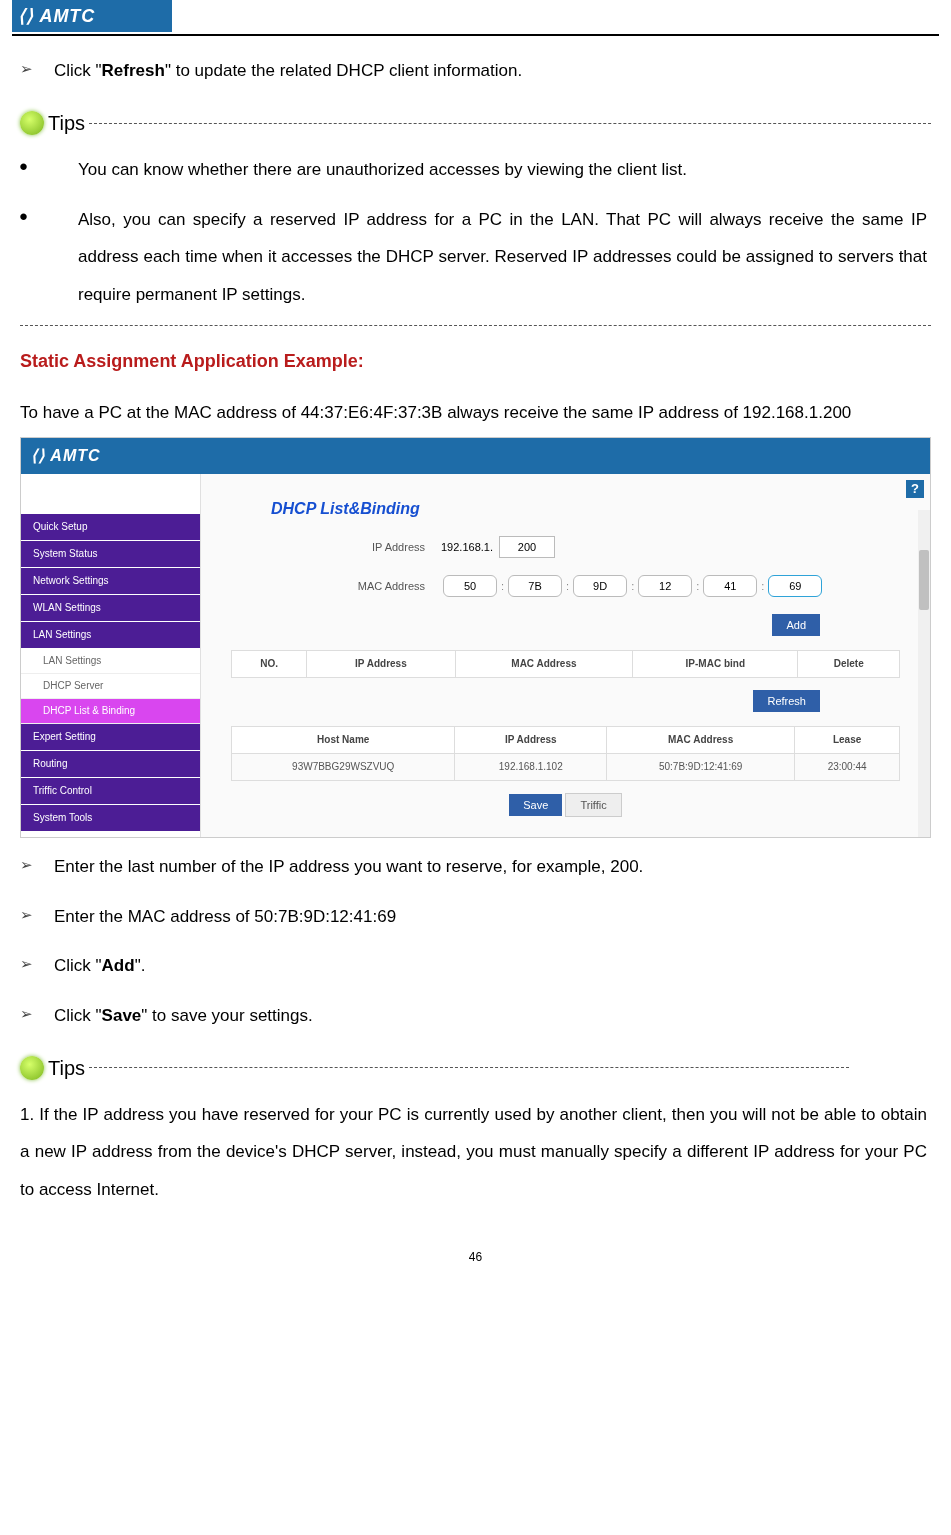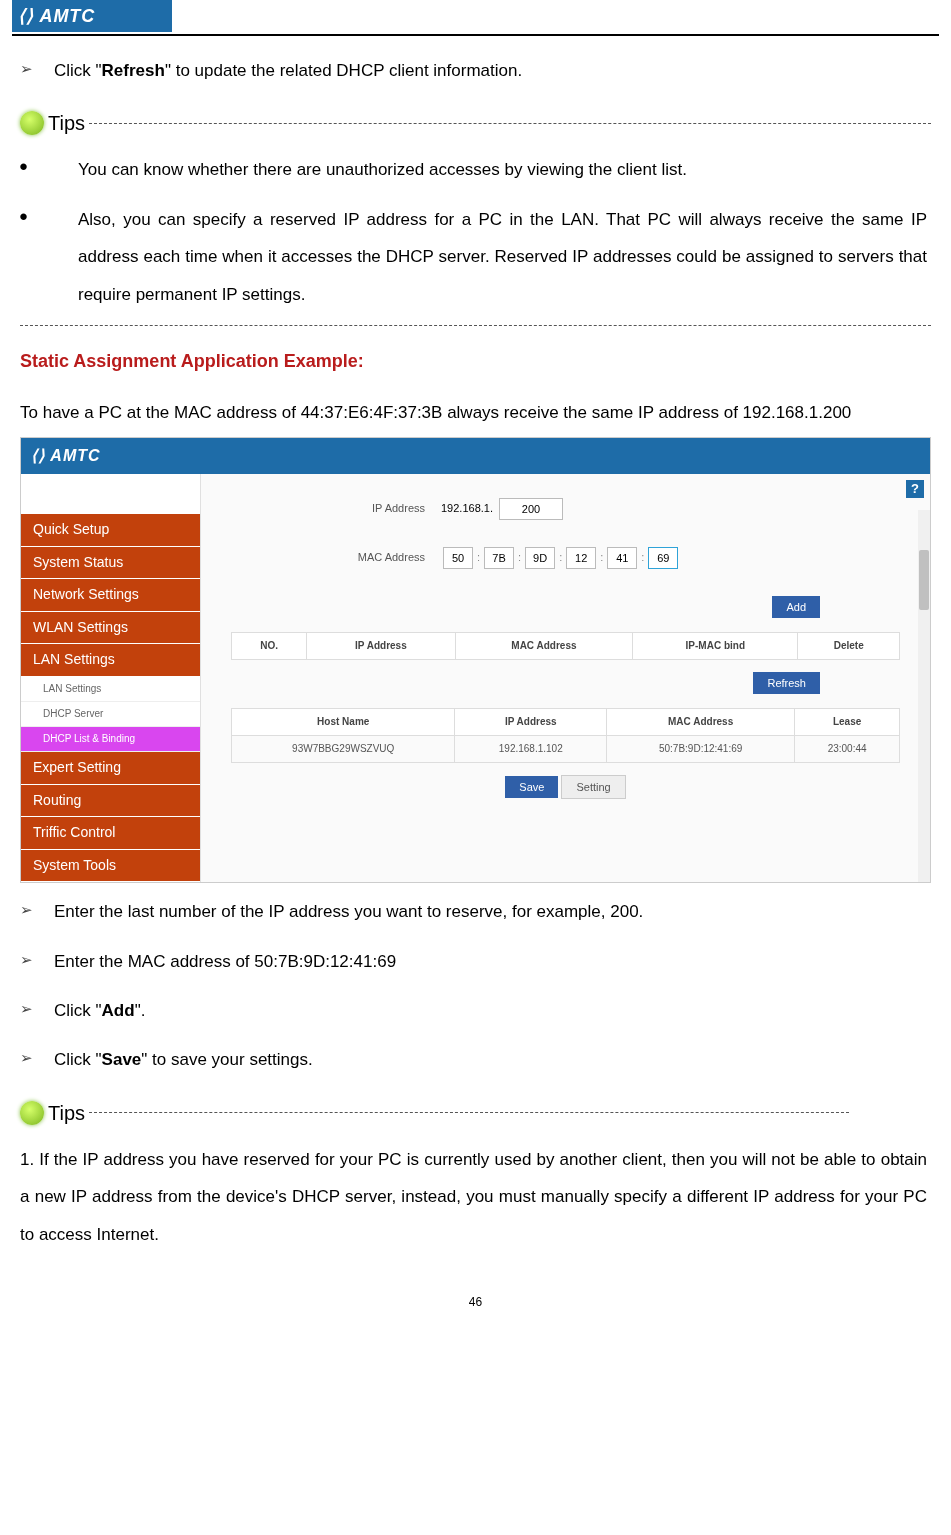--- a/index.html
+++ b/index.html
@@ -26,31 +26,31 @@
   .num-item { display: flex; margin: 4px 0 12px 0; }
   .num-item .text { flex: 1; text-align: justify; padding-right: 4px; }
   .page-num { text-align: center; font-size: 12px; margin: 18px 0 6px; }
 
   
   .shot { border: 1px solid #ccc; margin: 6px 0 10px; font-size: 11px; position: relative; line-height: 1.4; }
   .shot-top { background: #1e6ca8; height: 36px; display: flex; align-items: center; padding-left: 10px; color: #fff; font-weight: bold; font-style: italic; font-size: 16px; letter-spacing: 1px; }
   .shot-body { display: flex; min-height: 340px; background: #fafafa; position: relative; }
   .help-icon { position: absolute; top: 6px; right: 6px; width: 18px; height: 18px; background: #1e6ca8; color: #fff; display: flex; align-items: center; justify-content: center; font-weight: bold; font-size: 13px; }
   .sidebar { width: 180px; background: #fff; border-right: 1px solid #e0e0e0; padding: 40px 0 0 0; }
-  .sb-item { background: #c2410c; color: #fff; padding: 6px 12px; border-bottom: 1px solid #fff; font-size: 14px; cursor: pointer; }
+  .sb-item { background: #4c1d95; color: #fff; padding: 6px 12px; border-bottom: 1px solid #fff; font-size: 10px; cursor: pointer; }
   .sb-sub { background: #fff; color: #666; padding: 5px 12px 5px 22px; border-bottom: 1px solid #eee; font-size: 10px; cursor: pointer; }
   .sb-sub.active { background: #d946ef; color: #fff; }
   .content { flex: 1; padding: 24px 30px 20px; }
   .ctitle { color: #164fd1; font-style: italic; font-weight: bold; font-size: 16px; margin: 0 0 16px 40px; }
   .frow { display: flex; align-items: center; margin-bottom: 10px; }
   .flabel { width: 210px; text-align: right; color: #555; padding-right: 16px; font-size: 11px; }
   .ip-prefix { margin-right: 6px; }
   .inp { border: 1px solid #bbb; height: 22px; padding: 0 6px; font-size: 11px; text-align: center; }
-  .inp-ip { width: 64px; }
-  .inp-mac { width: 30px; margin: 17px 2px; }
+  .inp-ip { width: 56px; }
+  .inp-mac { width: 54px; margin: 7px 2px; border-radius: 6px; }
   .inp-mac.hi { border-color: #2fa3d8; }
   .colon { margin: 0 2px; color: #888; }
   .btn { display: inline-block; padding: 5px 14px; font-size: 11px; cursor: pointer; border: none; }
   .btn-blue { background: #2f5fa8; color: #fff; }
   .btn-gray { background: #eee; color: #555; border: 1px solid #ccc; }
   .btn-row-right { text-align: right; padding-right: 80px; margin: 8px 0 14px; }
   .tbl { width: 100%; border-collapse: collapse; margin: 7px 0 12px; }
   .tbl th, .tbl td { border: 1px solid #ddd; padding: 6px 8px; text-align: center; font-size: 10px; color: #555; font-weight: normal; }
   .tbl th { background: #fff; font-weight: bold; color: #444; }
   .btn-save-row { text-align: center; margin-top: 12px; }
@@ -107,20 +107,21 @@
           <div class="sb-item">LAN Settings</div>
           <div class="sb-sub">LAN Settings</div>
           <div class="sb-sub">DHCP Server</div>
           <div class="sb-sub active">DHCP List &amp; Binding</div>
           <div class="sb-item">Expert Setting</div>
           <div class="sb-item">Routing</div>
           <div class="sb-item">Triffic Control</div>
           <div class="sb-item">System Tools</div>
         </div>
         <div class="content">
+          <div class="ctitle">DHCP List&amp;Binding</div>
           <div class="frow">
             <div class="flabel">IP Address</div>
             <span class="ip-prefix">192.168.1.</span>
             <input class="inp inp-ip" value="200" style="">
           </div>
           <div class="frow">
             <div class="flabel">MAC Address</div>
             <input class="inp inp-mac" value="50" style="">
               <span class="colon">:</span>
             <input class="inp inp-mac" value="7B" style="">
@@ -161,21 +162,21 @@
             <tr>
               <td>93W7BBG29WSZVUQ</td>
               <td>192.168.1.102</td>
               <td>50:7B:9D:12:41:69</td>
               <td>23:00:44</td>
             </tr>
           </tbody>
             </table>
           <div class="btn-save-row">
             <button class="btn btn-blue">Save</button>
-            <button class="btn btn-gray">Setting</button>
+            <button class="btn btn-gray">Triffic</button>
           </div>
         </div>
         <div class="scrollbar">
             <div class="scroll-thumb"></div>
           </div>
       </div>
     </div>
 
 
     <div class="arrow-item">

